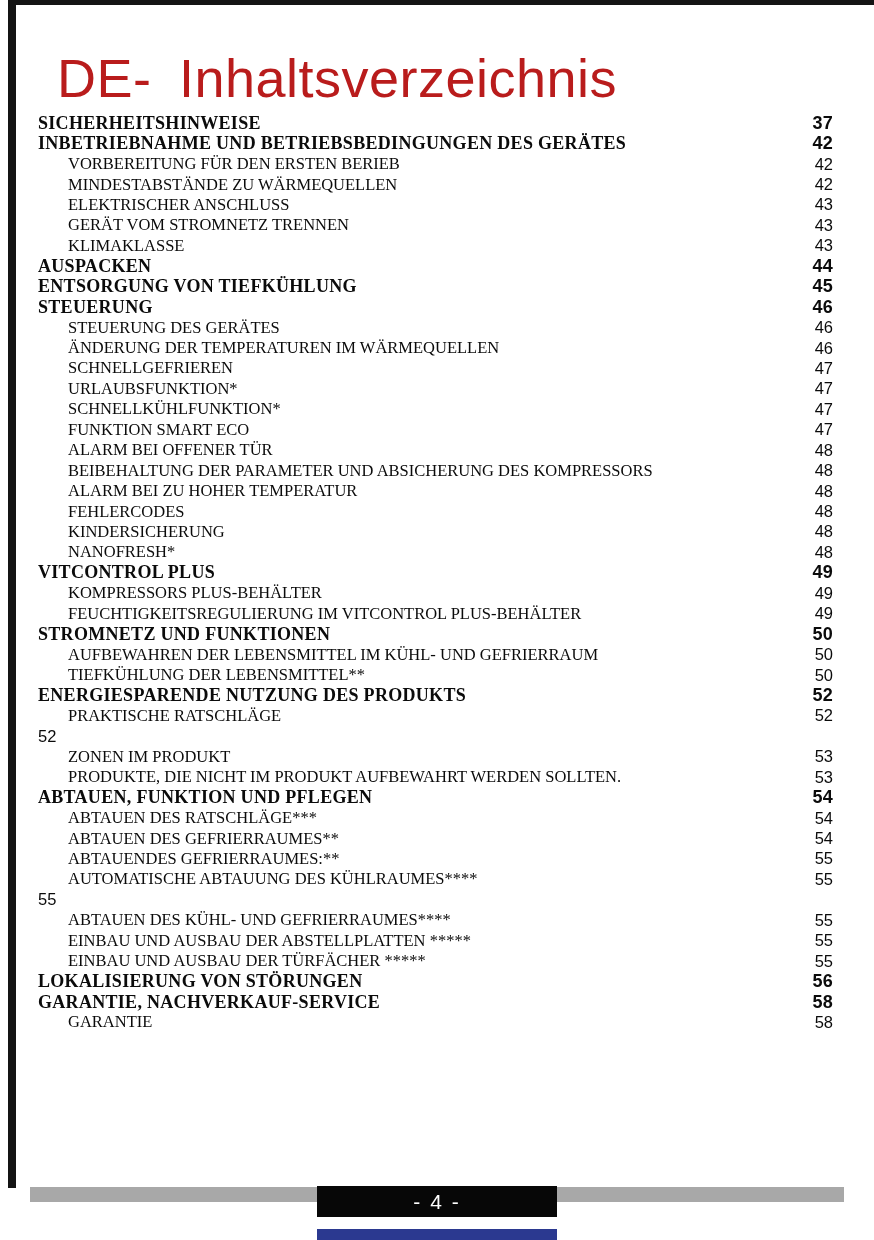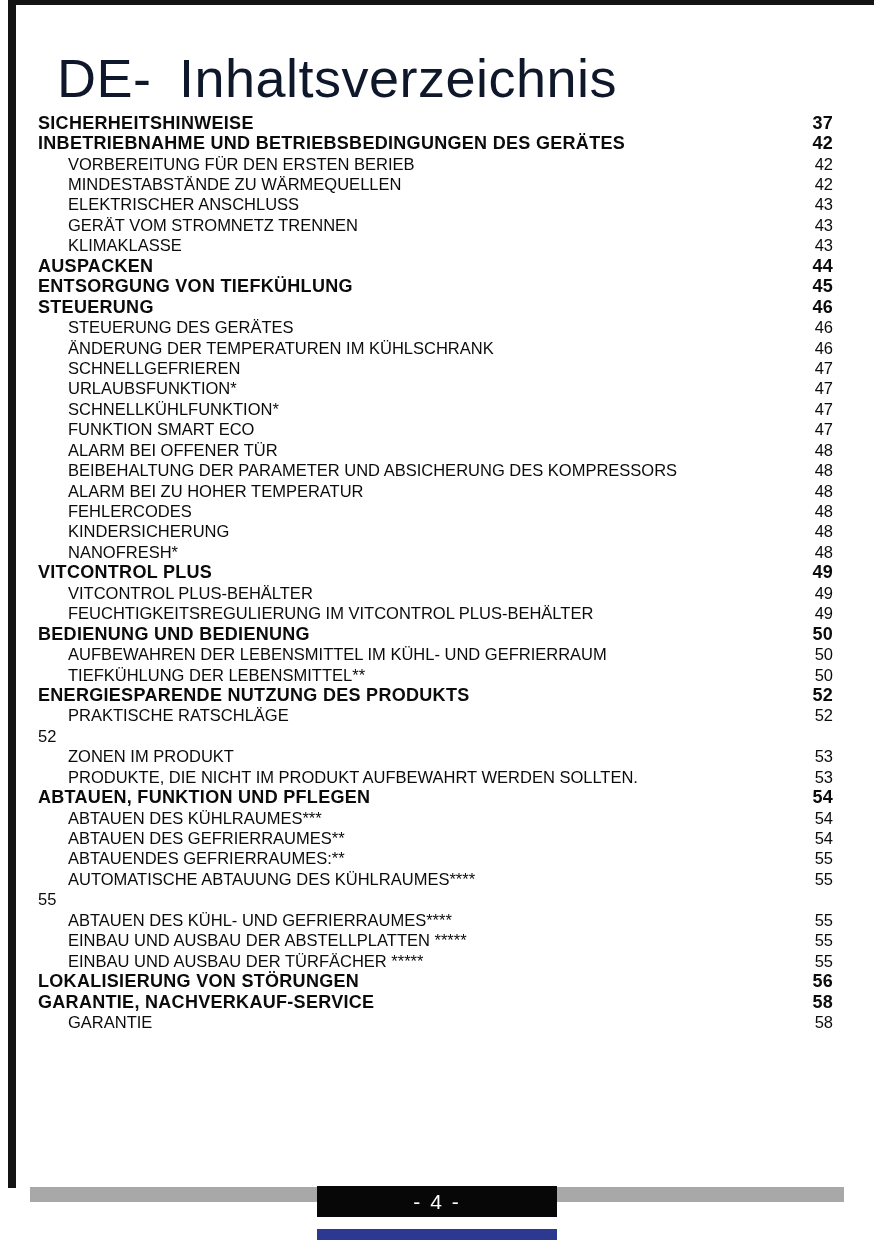--- a/index.html
+++ b/index.html
@@ -28,21 +28,21 @@
     width: 8px; height: 1188px;
     background: #141414;
   }
   .doc-title {
     position: absolute;
     left: 57px;
     top: 50px;
     font-size: 54px;
     line-height: 1.05;
     font-weight: 400;
-    color: #0f172a;
+    color: #b91c1c;
     letter-spacing: 0.5px;
     word-spacing: 0.22em;
     white-space: pre;
   }
   .toc-list {
     position: absolute;
     left: 38px;
     top: 113px;
     width: 795px; 
   }
@@ -51,20 +51,21 @@
     justify-content: space-between;
     align-items: center;
     height: 20.45px;
     font-size: 16.5px;
     font-weight: 400;
     color: #0b0b0b;
     white-space: nowrap;
   }
   .toc-row .toc-label {
     padding-left: 30px; 
+    font-family: Liberation Serif, serif;
   }
   .toc-row.bold {
     font-size: 18px;
     font-weight: 700;
     letter-spacing: 0.3px;
   }
   .toc-row.bold .toc-label {
     padding-left: 0;
   }
   .toc-page {
@@ -152,21 +153,21 @@
       </div>
       <div class="toc-row bold">
         <span class="toc-label">STEUERUNG</span>
         <span class="toc-page">46</span>
       </div>
       <div class="toc-row">
         <span class="toc-label">STEUERUNG DES GERÄTES</span>
         <span class="toc-page">46</span>
       </div>
       <div class="toc-row">
-        <span class="toc-label">ÄNDERUNG DER TEMPERATUREN IM KÜHLSCHRANK</span>
+        <span class="toc-label">ÄNDERUNG DER TEMPERATUREN IM WÄRMEQUELLEN</span>
         <span class="toc-page">46</span>
       </div>
       <div class="toc-row">
         <span class="toc-label">SCHNELLGEFRIEREN</span>
         <span class="toc-page">47</span>
       </div>
       <div class="toc-row">
         <span class="toc-label">URLAUBSFUNKTION*</span>
         <span class="toc-page">47</span>
       </div>
@@ -200,29 +201,29 @@
       </div>
       <div class="toc-row">
         <span class="toc-label">NANOFRESH*</span>
         <span class="toc-page">48</span>
       </div>
       <div class="toc-row bold">
         <span class="toc-label">VITCONTROL PLUS</span>
         <span class="toc-page">49</span>
       </div>
       <div class="toc-row">
-        <span class="toc-label">VITCONTROL PLUS-BEHÄLTER</span>
+        <span class="toc-label">KOMPRESSORS PLUS-BEHÄLTER</span>
         <span class="toc-page">49</span>
       </div>
       <div class="toc-row">
         <span class="toc-label">FEUCHTIGKEITSREGULIERUNG IM VITCONTROL PLUS-BEHÄLTER</span>
         <span class="toc-page">49</span>
       </div>
       <div class="toc-row bold">
-        <span class="toc-label">BEDIENUNG UND BEDIENUNG</span>
+        <span class="toc-label">STROMNETZ UND FUNKTIONEN</span>
         <span class="toc-page">50</span>
       </div>
       <div class="toc-row">
         <span class="toc-label">AUFBEWAHREN DER LEBENSMITTEL IM KÜHL- UND GEFRIERRAUM</span>
         <span class="toc-page">50</span>
       </div>
       <div class="toc-row">
         <span class="toc-label">TIEFKÜHLUNG DER LEBENSMITTEL**</span>
         <span class="toc-page">50</span>
       </div>
@@ -243,21 +244,21 @@
       </div>
       <div class="toc-row">
         <span class="toc-label">PRODUKTE, DIE NICHT IM PRODUKT AUFBEWAHRT WERDEN SOLLTEN.</span>
         <span class="toc-page">53</span>
       </div>
       <div class="toc-row bold">
         <span class="toc-label">ABTAUEN, FUNKTION UND PFLEGEN</span>
         <span class="toc-page">54</span>
       </div>
       <div class="toc-row">
-        <span class="toc-label">ABTAUEN DES KÜHLRAUMES***</span>
+        <span class="toc-label">ABTAUEN DES RATSCHLÄGE***</span>
         <span class="toc-page">54</span>
       </div>
       <div class="toc-row">
         <span class="toc-label">ABTAUEN DES GEFRIERRAUMES**</span>
         <span class="toc-page">54</span>
       </div>
       <div class="toc-row">
         <span class="toc-label">ABTAUENDES GEFRIERRAUMES:**</span>
         <span class="toc-page">55</span>
       </div>

